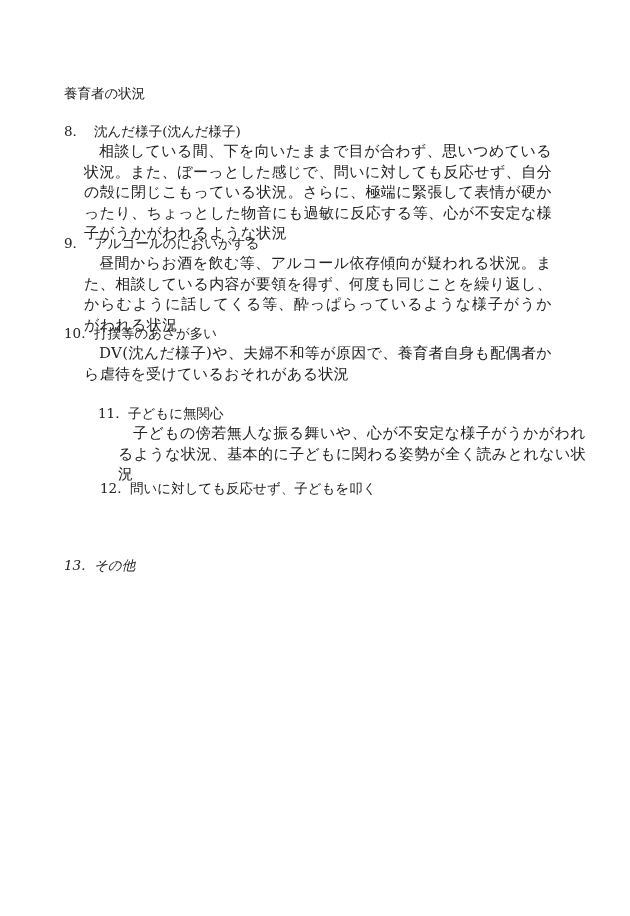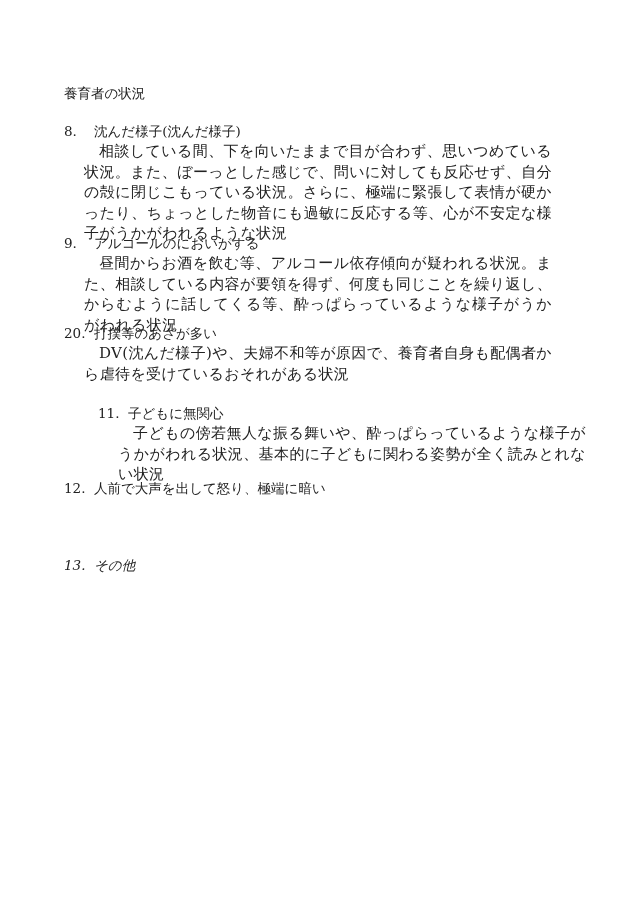--- a/index.html
+++ b/index.html
@@ -76,38 +76,38 @@
   <div class="item" style="top:233px;">
     <div class="item-header">
       <span class="item-num">9.</span>
       <span>アルコールのにおいがする</span>
     </div>
     <div class="item-body">昼間からお酒を飲む等、アルコール依存傾向が疑われる状況。また、相談している内容が要領を得ず、何度も同じことを繰り返し、からむように話してくる等、酔っぱらっているような様子がうかがわれる状況</div>
   </div>
 
   <div class="item" style="top:323px;">
     <div class="item-header">
-      <span class="item-num">20.</span>
+      <span class="item-num">10.</span>
       <span>打撲等のあざが多い</span>
     </div>
     <div class="item-body">DV(沈んだ様子)や、夫婦不和等が原因で、養育者自身も配偶者から虐待を受けているおそれがある状況</div>
   </div>
 
   <div class="item" style="top:403px;margin-left:34px;">
     <div class="item-header">
       <span class="item-num">11.</span>
       <span>子どもに無関心</span>
     </div>
-    <div class="item-body">子どもの傍若無人な振る舞いや、酔っぱらっているような様子がうかがわれる状況、基本的に子どもに関わる姿勢が全く読みとれない状況</div>
+    <div class="item-body">子どもの傍若無人な振る舞いや、心が不安定な様子がうかがわれるような状況、基本的に子どもに関わる姿勢が全く読みとれない状況</div>
   </div>
 
-  <div class="item" style="top:478px;">
+  <div class="item" style="top:478px;margin-left:36px;">
     <div class="item-header">
       <span class="item-num">12.</span>
-      <span>人前で大声を出して怒り、極端に暗い</span>
+      <span>問いに対しても反応せず、子どもを叩く</span>
     </div>
   </div>
 
   <div class="item" style="top:555px;font-style:italic;">
     <div class="item-header">
       <span class="item-num">13.</span>
       <span>その他</span>
     </div>
   </div>
 

